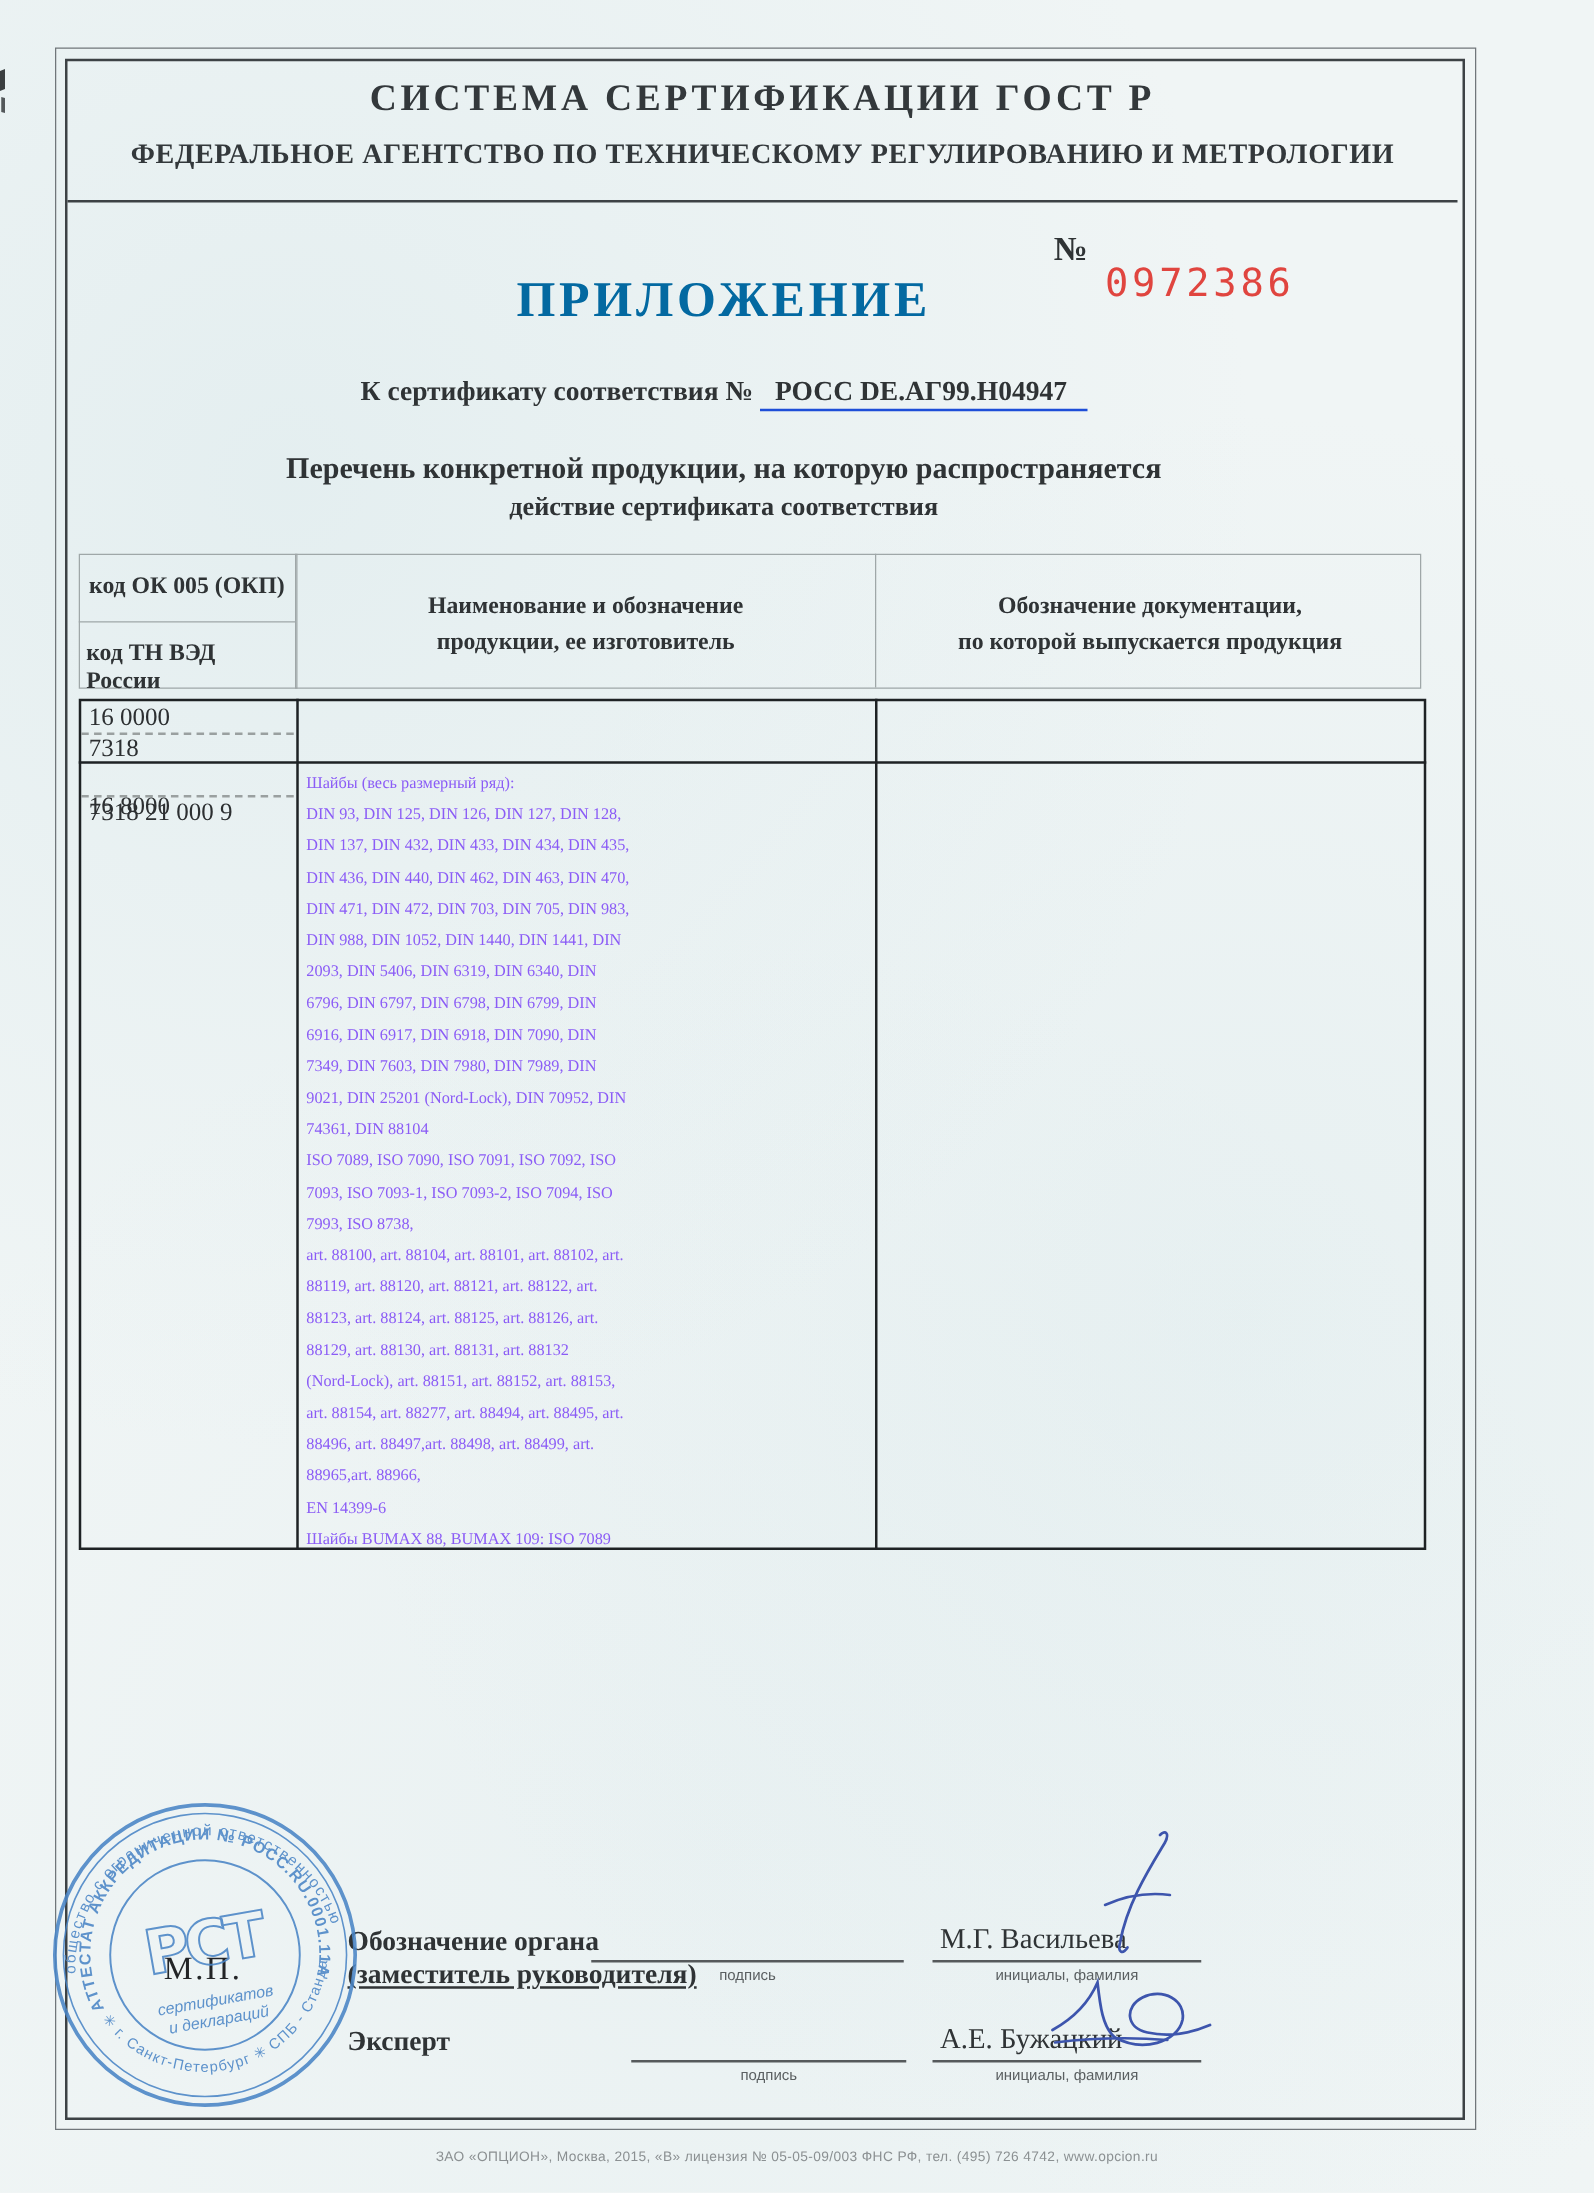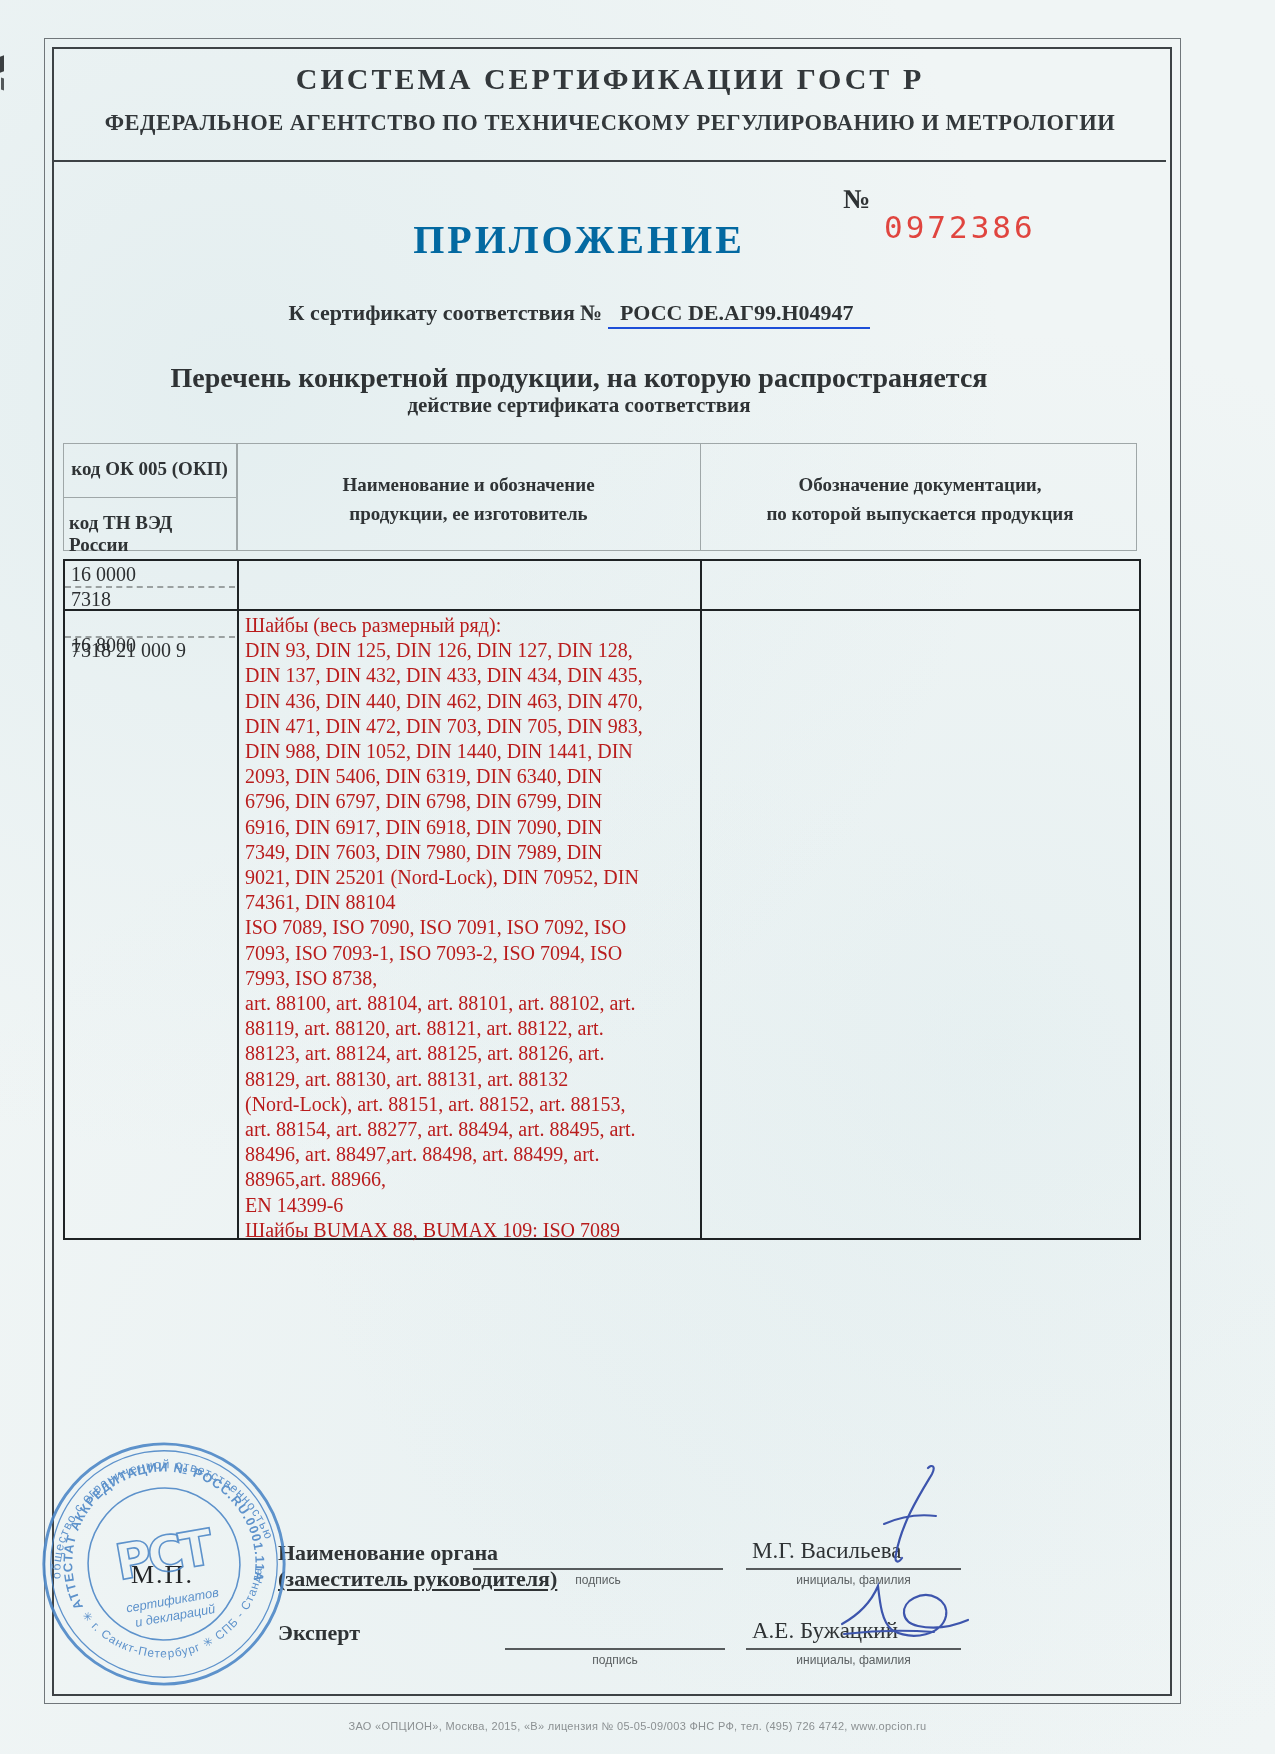--- a/index.html
+++ b/index.html
@@ -21,21 +21,21 @@
   .frame-outer{left:44px;top:38px;width:1135px;height:1664px;border:1px solid #70767a;}
   .frame-inner{left:52px;top:47px;width:1116px;height:1645px;border:2px solid #3d4245;}
   .header-rule{left:54px;top:160px;width:1112px;height:0;border-top:2px solid #3d4245;}
   .title1{left:54px;top:62px;width:1112px;text-align:center;font-weight:bold;font-size:30px;letter-spacing:3px;color:#33383b;}
   .title2{left:54px;top:110px;width:1112px;text-align:center;font-weight:bold;font-size:22.5px;letter-spacing:.5px;color:#33383b;}
   .num-label{left:843px;top:184px;font-weight:bold;font-size:27px;color:#2f3335;}
   .num-value{left:884px;top:181px;font-family:"DejaVu Sans Mono",monospace;font-size:31px;color:#e0453f;letter-spacing:3px;margin-top:28px;}
   .appendix-title{left:54px;top:216px;width:1050px;text-align:center;font-weight:bold;font-size:40px;letter-spacing:3px;color:#0369a1;}
   .cert-line{left:54px;top:300px;width:1050px;text-align:center;font-weight:bold;font-size:22px;color:#2f3335;}
   .cert-num{border-bottom:2px solid #1d4ed8;padding:0 16px 2px 12px;}
-  .subtitle1{left:54px;top:362px;width:1050px;text-align:center;font-weight:bold;font-size:28px;color:#2f3335;}
+  .subtitle1{left:54px;top:362px;width:1050px;text-align:center;font-weight:bold;font-size:24px;color:#2f3335;}
   .subtitle2{left:54px;top:393px;width:1050px;text-align:center;font-weight:bold;font-size:21px;color:#2f3335;}
 
   
   .hd-box{border:1px solid #9fa7a8;}
   .hd-col1{left:63px;top:443px;width:173px;height:106px;}
   .hd-col1-split{left:63px;top:497px;width:173px;height:0;border-top:1px solid #9fa7a8;}
   .hd-main{left:236px;top:443px;width:899px;height:106px;}
   .hd-divider{left:700px;top:443px;width:0;height:107px;border-left:1px solid #9fa7a8;}
   .hd-text{font-weight:bold;font-size:19px;color:#2f3335;white-space:pre-line;text-align:center;}
   .hd-c1a{left:66px;top:458px;width:167px;}
@@ -49,21 +49,21 @@
   .tbl-v2{left:700px;top:559px;width:0;height:681px;border-left:2px solid #1e2224;}
   .tbl-h1{left:63px;top:609px;width:1078px;height:0;border-top:2px solid #1e2224;}
   .dash{border-top:2px dashed #9aa0a0;height:0;}
   .dash1{left:65px;top:586px;width:170px;}
   .dash2{left:65px;top:636px;width:170px;}
   .cell-code{font-size:20px;color:#2c2f31;}
   .r1-okp{left:71px;top:563px;}
   .r1-tnved{left:71px;top:588px;}
   .r2-okp{left:71px;top:634px;}
   .r2-tnved{left:71px;top:639px;}
-  .product-text{left:245px;top:613px;width:450px;font-size:20px;line-height:25.2px;white-space:pre-line;color:#b91c1c;}
+  .product-text{left:245px;top:613px;width:450px;font-size:13px;line-height:25.2px;white-space:pre-line;color:#8b5cf6;}
 
   
   .role1a{left:278px;top:1540px;font-weight:bold;font-size:22px;color:#2f3335;}
   .role1b{left:278px;top:1566px;font-weight:bold;font-size:22px;color:#2f3335;text-decoration:underline;text-underline-offset:3px;}
   .role2{left:278px;top:1620px;font-weight:bold;font-size:22px;color:#2f3335;}
   .sig-line{border-bottom:2px solid #565a5c;}
   .sig-line1{left:473px;top:1543px;width:250px;height:25px;}
   .sig-line2{left:505px;top:1623px;width:220px;height:25px;}
   .cap{font-family:"Liberation Sans",sans-serif;font-size:12px;color:#5a5f61;text-align:center;}
   .cap-sign1{left:473px;top:1573px;width:250px;}
@@ -155,21 +155,21 @@
 88119, art. 88120, art. 88121, art. 88122, art.
 88123, art. 88124, art. 88125, art. 88126, art.
 88129, art. 88130, art. 88131, art. 88132
 (Nord-Lock), art. 88151, art. 88152, art. 88153,
 art. 88154, art. 88277, art. 88494, art. 88495, art.
 88496, art. 88497,art.  88498, art. 88499, art.
 88965,art.  88966,
 EN 14399-6
 Шайбы BUMAX 88, BUMAX 109: ISO 7089</div>
 
-<div class="abs role1a">Наименование органа</div>
+<div class="abs role1a">Обозначение органа</div>
 <div class="abs role1b">(заместитель руководителя)</div>
 <div class="abs role2">Эксперт</div>
 
 <div class="abs sig-line sig-line1"></div>
 <div class="abs cap cap-sign1">подпись</div>
 <div class="abs sig-line sig-line2"></div>
 <div class="abs cap cap-sign2">подпись</div>
 
 <div class="abs name name1">М.Г. Васильева</div>
 <div class="abs sig-line name-line1"></div>

